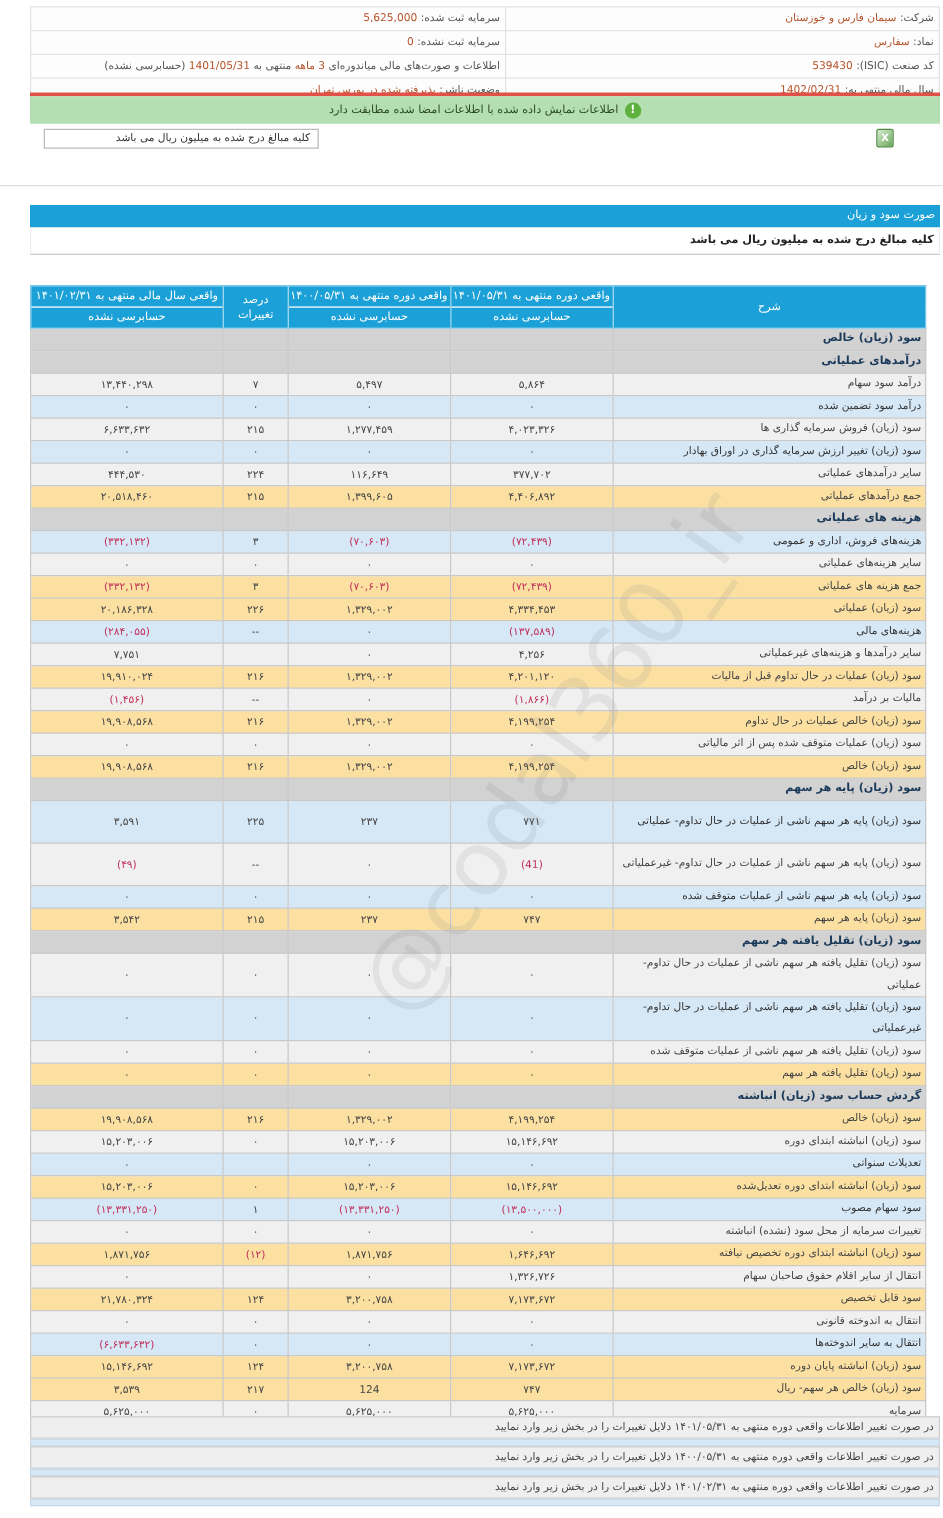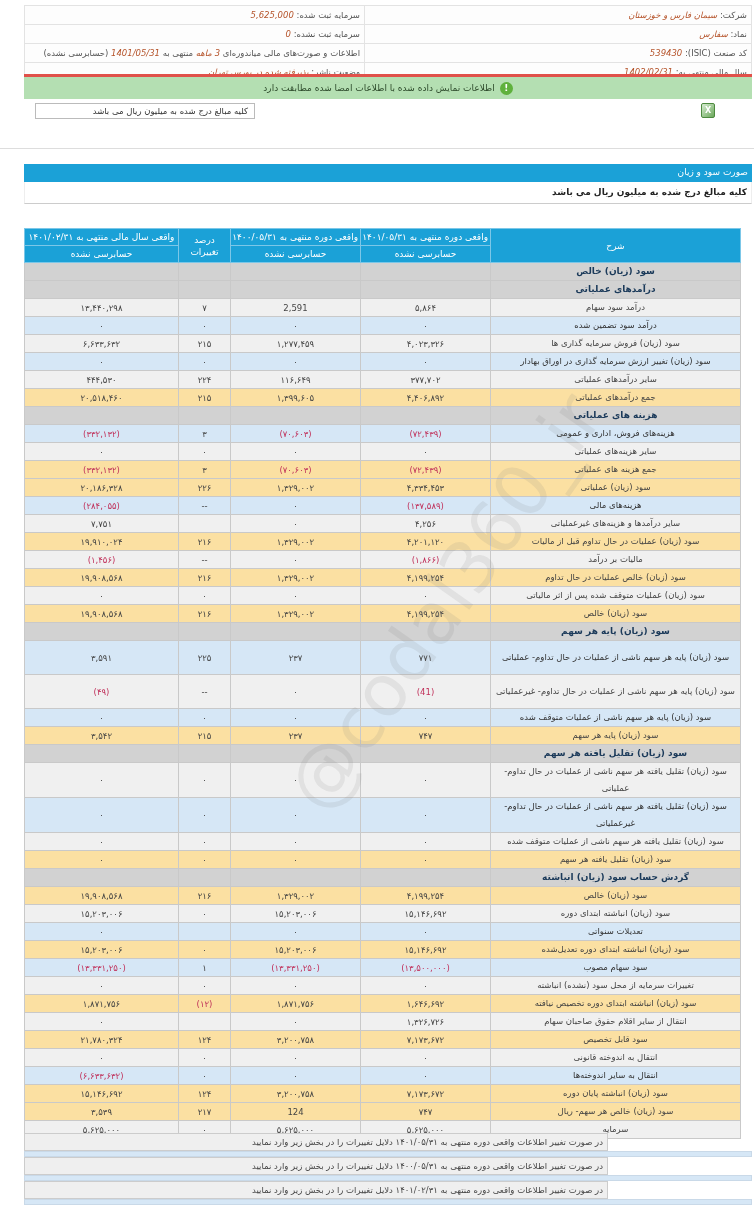--- a/index.html
+++ b/index.html
@@ -10,22 +10,22 @@
     }
     
     .info-table {
       position: absolute; left: 24px; top: 5px; width: 728px;
       border-collapse: collapse; direction: rtl;
     }
     .info-table td {
       border: 1px solid #e3e3e3; height: 19px; padding: 0 4px;
       font-size: 8.5px; color: #555; vertical-align: middle; background: #fdfdfd;
     }
-    .info-table td.r { width: 387px; }
-    .info-table .val { color: #b5532a; font-style: italic; }
+    .info-table td.r { width: 347px; }
+    .info-table .val { color: #b5532a; }
     .redbar { position: absolute; left: 24px; top: 74px; width: 728px; height: 3px; background: #e0514a; }
     .greenbar {
       position: absolute; left: 24px; top: 77px; width: 728px; height: 22px;
       background: #b4dfb2; direction: rtl; display: flex; align-items: center; justify-content: center;
       font-size: 9px; color: #2d4a2b;
     }
     .greenbar .ic {
       width: 13px; height: 13px; border-radius: 50%; background: #5fb13d; color: #fff;
       font-size: 9px; font-weight: bold; display: inline-flex; align-items: center; justify-content: center; margin-left: 5px;
     }
@@ -57,33 +57,33 @@
       border-collapse: collapse; direction: rtl; table-layout: fixed;
     }
     .main-table th {
       background: #1ba1d7; color: #fff; font-weight: normal; font-size: 9px;
       border: 1px solid #7cc7e8; height: 17px; white-space: nowrap; overflow: hidden; padding: 0 2px;
     }
     .main-table td {
       border: 1px solid #c9c9c9; font-size: 8.5px; height: 18px; padding: 0 3px;
       text-align: center; color: #444; vertical-align: middle;
     }
-    .main-table td.desc { text-align: center; color: #444; line-height: 17px; }
+    .main-table td.desc { text-align: right; color: #444; line-height: 17px; }
     .main-table tr.tall td { height: 34px; margin-left: 35px; }
     .main-table tr.sec td { background: #d2d2d2; }
     .main-table tr.sec td.desc { font-weight: bold; color: #1b3a5a; font-size: 9px; }
     .main-table tr.g td { background: #f0f0f0; }
     .main-table tr.b td { background: #d6e7f6; }
     .main-table tr.y td { background: #fbe0a2; }
     .main-table tr.b td.desc { color: #333; }
     .neg { color: #c0305a !important; }
 
     
     .note {
-      position: absolute; left: 24px; width: 584px; height: 18px; background: #efefef;
+      position: absolute; left: 24px; width: 728px; height: 18px; background: #efefef;
       border: 1px solid #ccc; direction: rtl; font-size: 8.5px; color: #444; padding: 3px 4px;
     }
     .note-strip {
       position: absolute; left: 24px; width: 728px; height: 6px; background: #d6e7f6; border: 1px solid #c9d9e8;
     }
     .watermark {
       position: absolute; left: 200px; top: 560px; font-size: 72px; color: rgba(120,120,120,0.13);
       transform: rotate(-55deg); font-family: "DejaVu Sans", sans-serif; white-space: nowrap; pointer-events: none;
     }
   </style>
@@ -184,21 +184,21 @@
       <tr class="sec">
         <td class="desc">درآمدهای عملیاتی</td>
         <td></td>
         <td></td>
         <td></td>
         <td></td>
       </tr>
       <tr class="g">
         <td class="desc">درآمد سود سهام</td>
         <td>۵,۸۶۴</td>
-        <td>2,591</td>
+        <td>۵,۴۹۷</td>
         <td>۷</td>
         <td>۱۳,۴۴۰,۲۹۸</td>
       </tr>
       <tr class="b">
         <td class="desc">درآمد سود تضمین شده</td>
         <td>۰</td>
         <td>۰</td>
         <td>۰</td>
         <td>۰</td>
       </tr>

